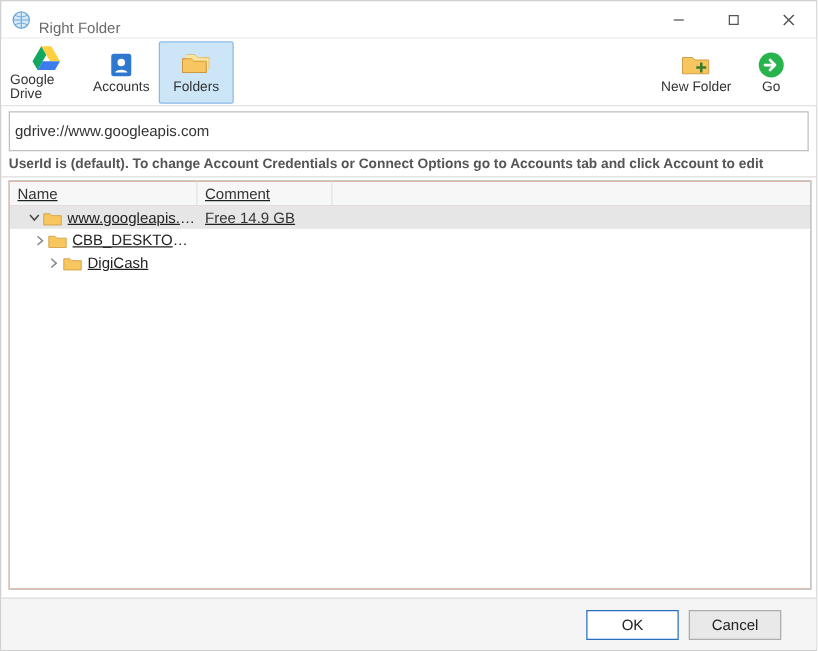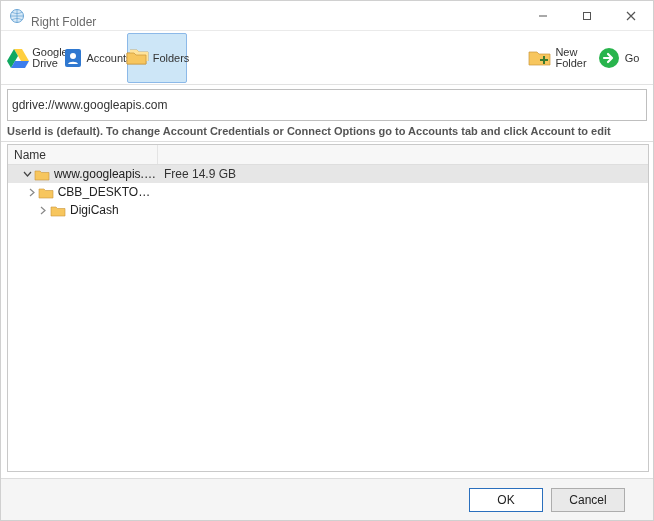--- a/index.html
+++ b/index.html
@@ -4,29 +4,29 @@
 <style>
   * { box-sizing: border-box; }
   html, body { margin: 0; padding: 0; font-family: "Segoe UI", Tahoma, sans-serif; font-size: 12px; color: #222; background:#fff; }
   .window { width:654px; height:521px; border:1px solid #d0d0d0; display:flex; flex-direction:column; background:#fff; position:relative;}
   .titlebar { height:30px; display:flex; align-items:center; padding:0 0 0 8px; border-bottom:1px solid #eaeaea; color:#6a6a6a;}
   .titlebar-icon { width:16px; height:16px; margin-right:6px; display:flex; align-items:center; justify-content:center;}
   .title-text { font-size:12px;margin-top:12px;}
   .win-controls { margin-left:auto; display:flex; height:100%;}
   .win-btn { width:44px; height:100%; display:flex; align-items:center; justify-content:center; color:#666;}
   .toolbar { height:54px; display:flex; align-items:flex-start; padding:2px 6px 0 6px; border-bottom:1px solid #e2e2e2; background:#fff;}
-  .tool-item { width:60px; height:50px; display:flex; align-items:center; justify-content:center; gap:2px; border:1px solid transparent; border-radius:2px; cursor:default;}
+  .tool-item { width:60px; height:50px; display:flex; flex-direction:column; align-items:center; justify-content:center; gap:2px; border:1px solid transparent; border-radius:2px; cursor:default;}
   .tool-item.active { background:#cde6f7; border:1px solid #8cb9e8;}
   .tool-item .lbl { font-size:11px; color:#333; line-height:1;}
   .tool-icon { width:28px; height:22px; display:flex; align-items:center; justify-content:center;}
   .toolbar-spacer { flex:1; }
   .addr-row { padding:4px 6px 2px 6px; }
   .addr-input { width:100%; height:32px; padding:2px 4px; font-size:12px; border:1px solid #bfbfbf; background:#fff; color:#333;}
   .info-row { padding:2px 6px 4px 6px; font-size:11px; color:#555; border-bottom:1px solid #ddd;font-weight:bold; }
-  .tree-wrap { flex:1; margin:2px 4px 6px 6px; border:1px solid #c9c9c9; display:flex; flex-direction:column; overflow:hidden; background:#c2410c;}
+  .tree-wrap { flex:1; margin:2px 4px 6px 6px; border:1px solid #c9c9c9; display:flex; flex-direction:column; overflow:hidden; background:#c2410c;text-decoration:underline;}
   .tree-header { display:flex; height:20px; background:#f7f7f7; border-bottom:1px solid #dedede; font-size:12px; color:#333;}
   .th { padding:2px 6px; border-right:1px solid #e4e4e4; display:flex; align-items:center;}
   .th.name { width:150px;}
   .th.comment { width:108px;}
   .th.rest { flex:1; border-right:none;}
   .tree-body { flex:1; overflow:auto; background:#fff;}
   .tree-row { display:flex; align-items:center; height:18px; font-size:12px;}
   .tree-row.selected { background:#e6e6e6; }
   .cell-name { width:150px; display:flex; align-items:center; height:100%;}
   .cell-comment { width:108px; padding-left:6px; display:flex; align-items:center; color:#333;}
@@ -129,20 +129,21 @@
 
   <div class="addr-row">
     <input class="addr-input" type="text" value="gdrive://www.googleapis.com" style="">
   </div>
 
   <div class="info-row">UserId is (default). To change Account Credentials or Connect Options go to Accounts tab and click Account to edit</div>
 
   <div class="tree-wrap">
     <div class="tree-header">
       <div class="th name">Name</div>
+      <div class="th comment">Comment</div>
       <div class="th rest"></div>
     </div>
     <div class="tree-body">
 
       <div class="tree-row selected">
         <div class="cell-name">
           <span class="indent1"></span>
           <span class="expander">
             <svg width="9" height="9" viewBox="0 0 9 9">
                 <path d="M1 2l3.5 4L8 2" fill="none" stroke="#444" stroke-width="1.2"></path>

